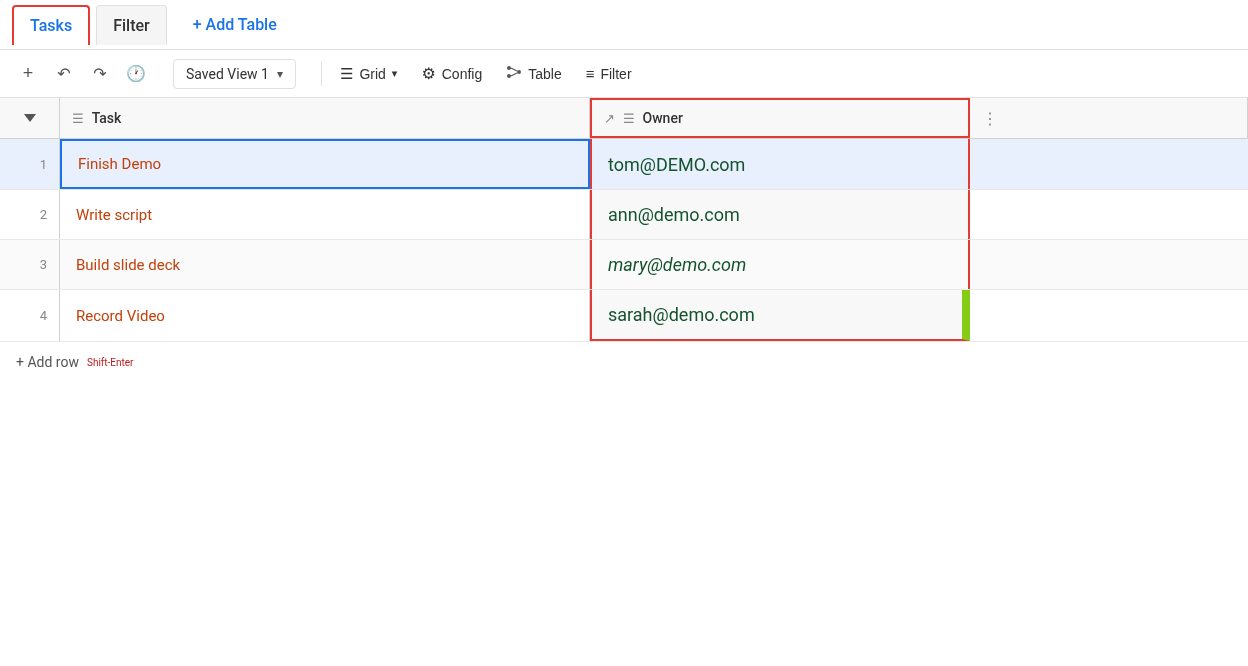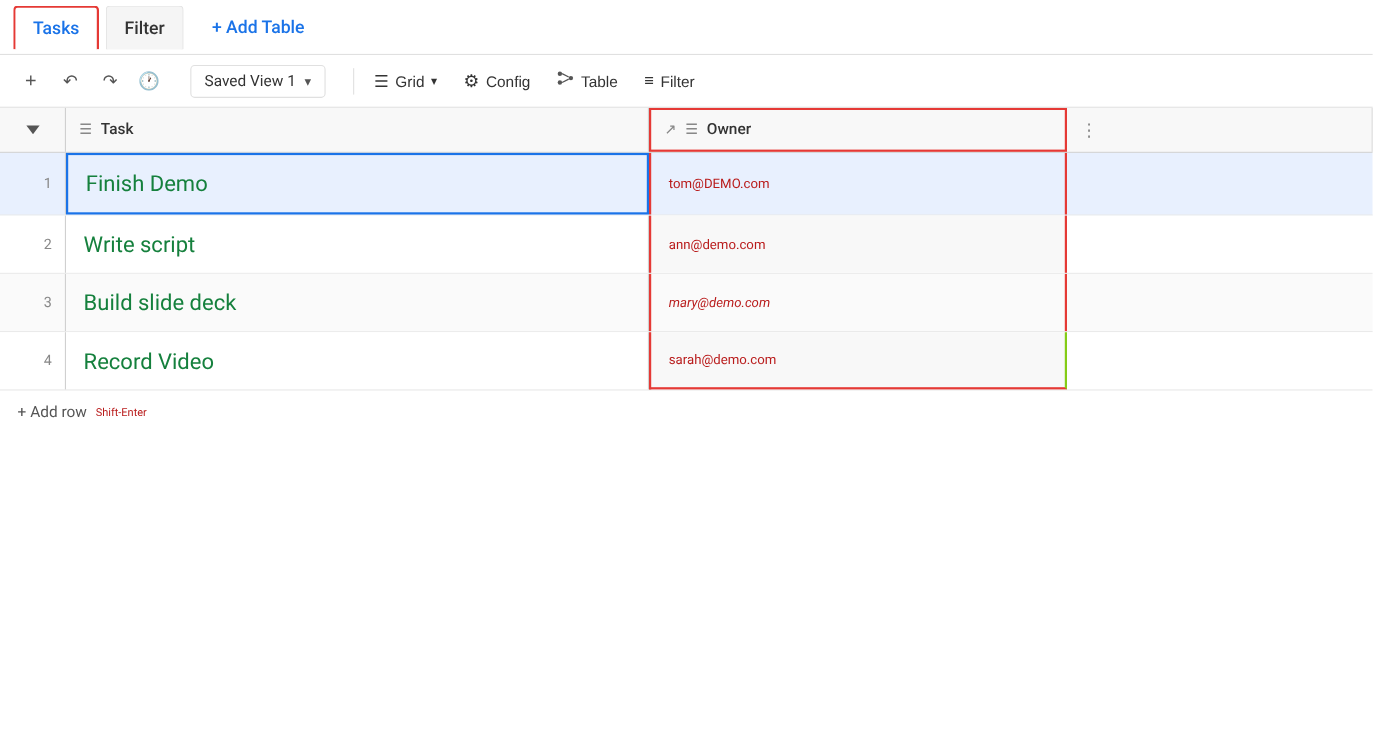--- a/index.html
+++ b/index.html
@@ -184,38 +184,38 @@
       padding: 0 12px 0 0;
       color: #888;
       font-size: 13px;
       border-right: 1px solid #d0d0d0;
     }
 
     .task-cell {
       width: 530px;
       min-width: 530px;
       padding: 14px 16px;
-      font-size: 20px;
-      color: #15803d;
+      font-size: 15px;
+      color: #c2410c;
       border-right: 1px solid #d0d0d0;
       display: flex;
       align-items: center;
     }
 
     .task-cell.selected-cell {
       border: 2px solid #1a73e8;
       background: #e8f0fe;
     }
 
     .owner-cell {
       width: 380px;
       min-width: 380px;
       padding: 14px 16px;
-      font-size: 12px;
-      color: #b91c1c;
+      font-size: 18px;
+      color: #14532d;
       border-right: 2px solid #e53935;
       display: flex;
       align-items: center;
     }
 
     .owner-cell:first-of-type {
       border-left: 2px solid #e53935;
     }
 
     .extra-cell {
@@ -386,21 +386,21 @@
     <div class="extra-cell"></div>
   </div>
 
   <div class="grid-row">
     <div class="row-number">
       <span>4</span>
     </div>
     <div class="task-cell">
       <span>Record Video</span>
     </div>
-    <div class="owner-cell" style="border-left: 2px solid #e53935; border-right: 2px solid #84cc16; border-bottom: 2px solid #e53935; background: #f8f8f8;">
+    <div class="owner-cell" style="border-left: 2px solid #e53935; border-right: 8px solid #84cc16; border-bottom: 2px solid #e53935; background: #f8f8f8;">
       <span>sarah@demo.com</span>
     </div>
     <div class="extra-cell"></div>
   </div>
 
   <div class="add-row-bar">
     <span>+ Add row</span>
     <span class="add-row-shortcut">Shift-Enter</span>
   </div>
 </div>

